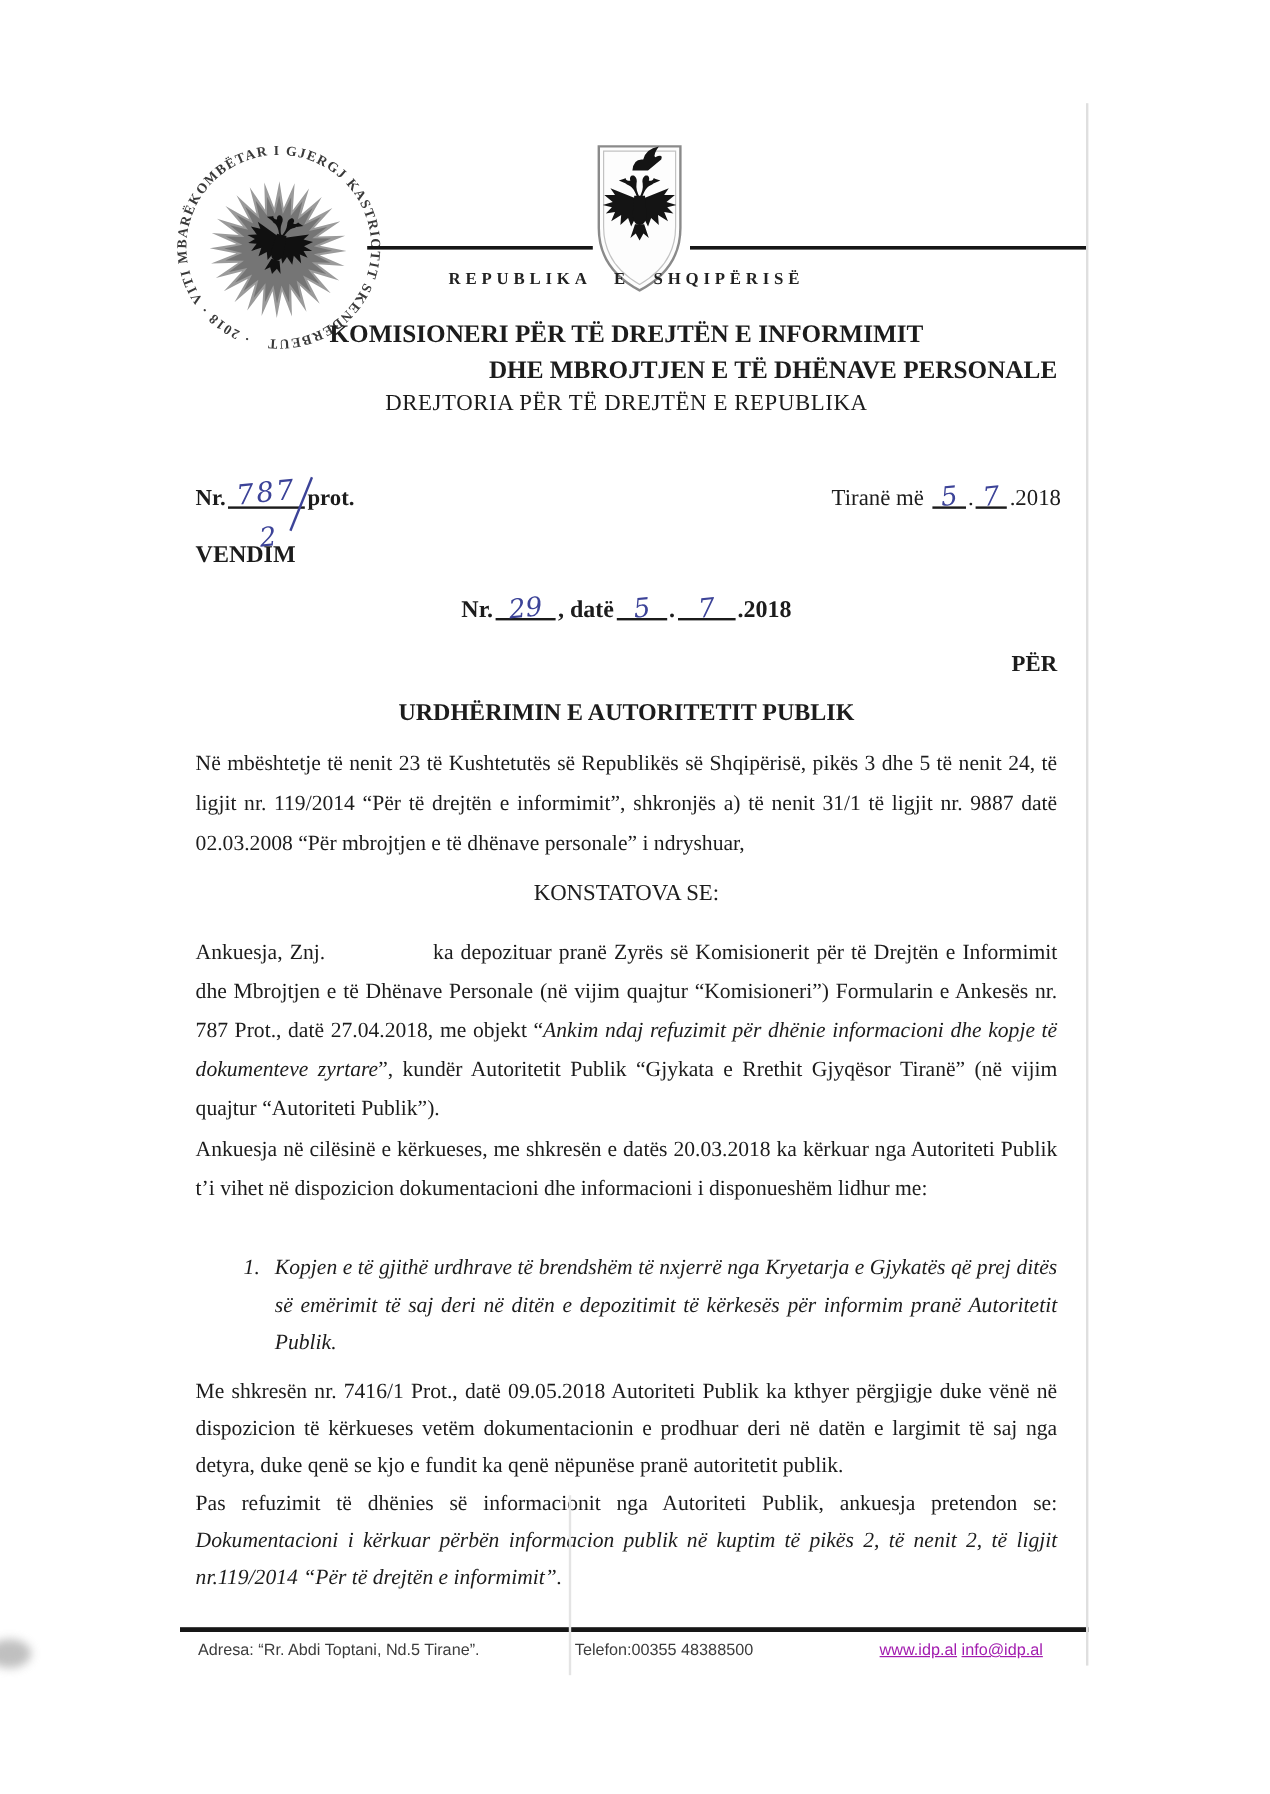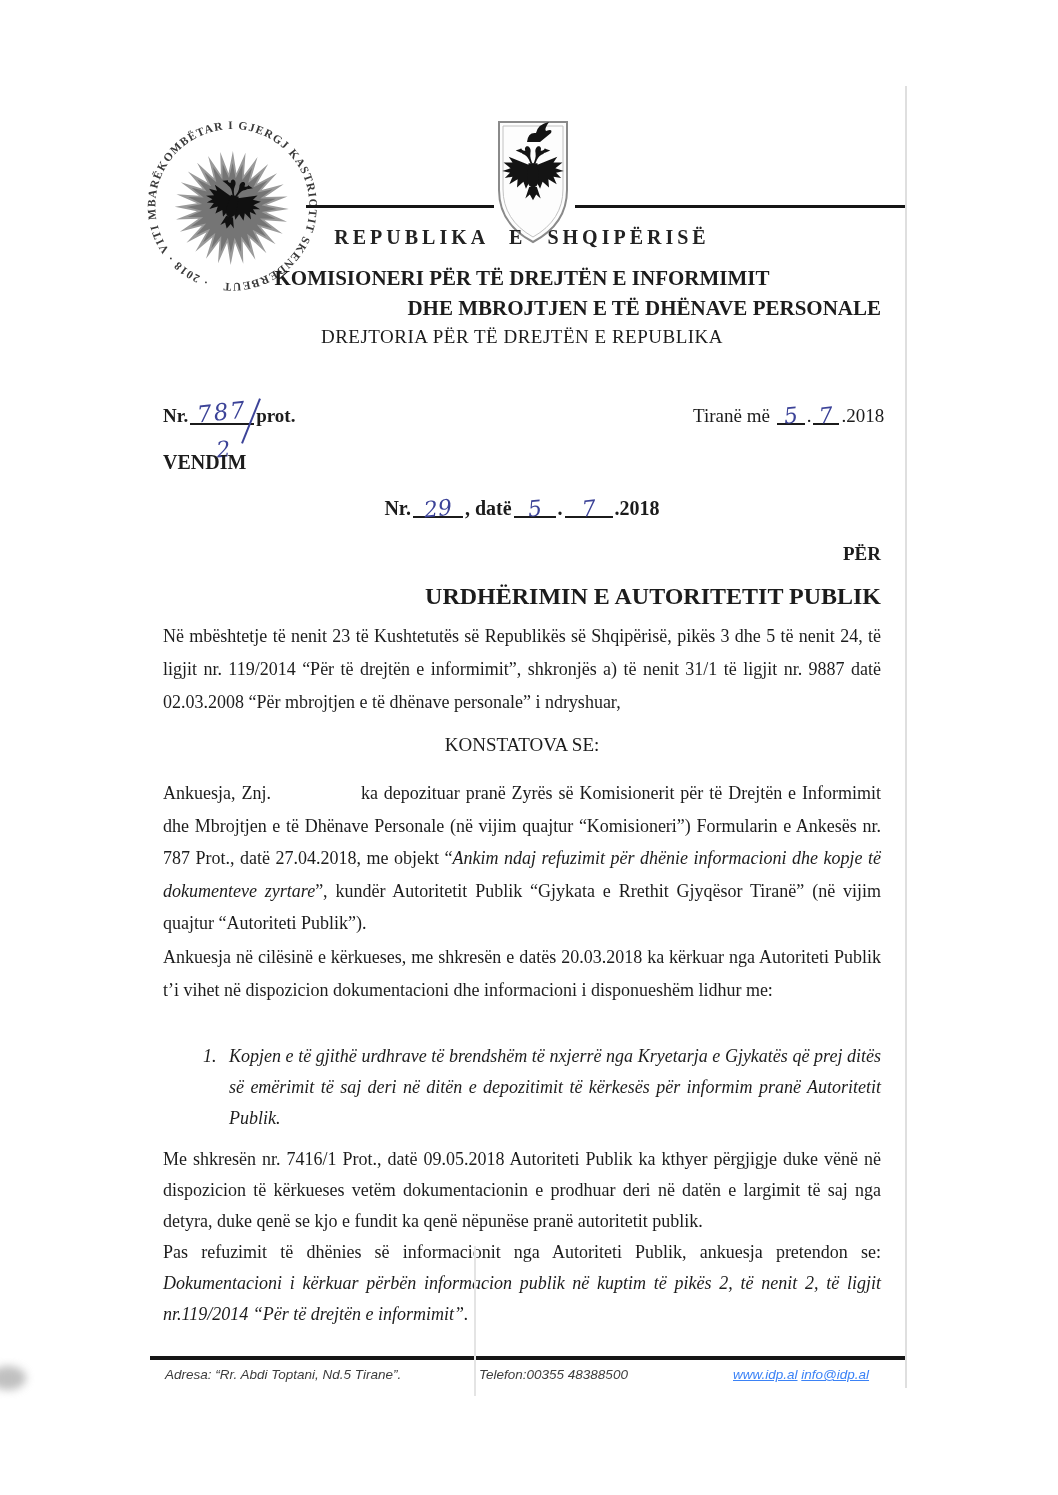--- a/index.html
+++ b/index.html
@@ -8,21 +8,21 @@
     font-family:"Liberation Serif", serif;color:#1c1c1c;overflow:hidden;
   }
   .abs{position:absolute;}
   
   .seal{left:146px;top:108px;width:172px;height:198px;transform:rotate(14deg);}
   .coat{left:492px;top:118px;width:82px;height:132px;}
   .rule{position:absolute;top:205px;height:3px;background:#161616;}
   .rule-left{left:306px;width:188px;}
   .rule-right{left:575px;width:331px;}
   .republic{left:163px;top:226px;width:718px;text-align:center;
-    font-weight:bold;font-size:20px;letter-spacing:4px;word-spacing:12px;color:#222;}
+    font-weight:bold;font-size:14px;letter-spacing:4px;word-spacing:12px;color:#222;}
   .org1{left:163px;top:266px;width:718px;text-align:center;font-weight:bold;font-size:21px;}
   .org2{left:163px;top:296px;width:718px;text-align:right;font-weight:bold;font-size:21px;}
   .org3{left:163px;top:326px;width:718px;text-align:center;font-size:19px;letter-spacing:.5px;}
   
   .nr-line{left:163px;top:405px;font-size:19px;font-weight:bold;}
   .date-line{left:693px;top:405px;font-size:19px;}
   .slot{display:inline-block;position:relative;border-bottom:2px solid #1b1b1b;
     height:4px;vertical-align:-3px;margin:0 2px;}
   .slot-prot{width:64px;}
   .slot-29{width:50px;}
@@ -34,42 +34,42 @@
   .slot .hw{position:absolute;left:50%;bottom:-5px;transform:translateX(-50%) rotate(-6deg);
     font-size:22px;white-space:nowrap;}
   .slot-prot .hw-top{bottom:-2px;font-size:23px;letter-spacing:2px;}
   .hw-sub{position:absolute;left:44px;top:18px;font-size:23px;transform:rotate(-4deg);}
   .hw-slash{position:absolute;width:2px;height:48px;background:#3c4398;
     left:60px;top:-22px;transform:rotate(22deg);}
   
   .vendim{left:163px;top:451px;width:718px;text-align:left;font-weight:bold;font-size:20px;}
   .decision-line{left:163px;top:497px;width:718px;text-align:center;font-weight:bold;font-size:20px;}
   .per{left:163px;top:543px;width:718px;text-align:right;font-weight:bold;font-size:19px;}
-  .subject{left:163px;top:583px;width:718px;text-align:right;font-weight:bold;font-size:24px;}
+  .subject{left:163px;top:583px;width:718px;text-align:center;font-weight:bold;font-size:20px;}
   
   .para{left:163px;width:718px;font-size:18px;line-height:33px;text-align:justify;}
   .p1{top:620px;}
   .konstatova{left:163px;top:734px;width:718px;text-align:center;font-weight:normal;font-size:19px;}
   .p2{top:777px;line-height:32.5px;}
   .p3{top:941px;}
   .gap{display:inline-block;width:90px;}
   .list{left:203px;top:1041px;width:678px;display:flex;font-size:18px;line-height:31px;
     font-style:italic;}
   .list .num{flex:0 0 26px;}
   .list .txt{text-align:justify;}
   .p45{top:1144px;line-height:31px;}
   .p45 .blockp{margin:0;text-align:justify;}
   i{font-style:italic;}
   
   .footer-rule{left:150px;top:1356px;width:757px;height:4px;background:#161616;}
-  .footer{font-family:"Liberation Sans", sans-serif;font-size:13.5px;color:#3c3c3c;top:1367px;font-style:italic;}
+  .footer{font-family:"Liberation Sans", sans-serif;font-size:13.5px;color:#3c3c3c;top:1367px;}
   .f-address{left:165px;}
   .f-phone{left:479px;}
   .f-links{left:733px;}
-  .f-links a{color:#3b82f6;text-decoration:underline;}
+  .f-links a{color:#a21caf;text-decoration:underline;}
   
   .edge-line{left:905px;top:86px;width:2px;height:1302px;background:#dfdfdf;}
   .edge-line2{left:474px;top:1246px;width:2px;height:150px;background:#e4e4e4;}
   .smudge{left:-10px;top:1366px;width:36px;height:24px;background:#9f9f9f;
     border-radius:50%;filter:blur(4px);opacity:.65;}
   .seal svg text{font-family:"Liberation Serif", serif;}
 </style>
 </head>
 <body>
 

